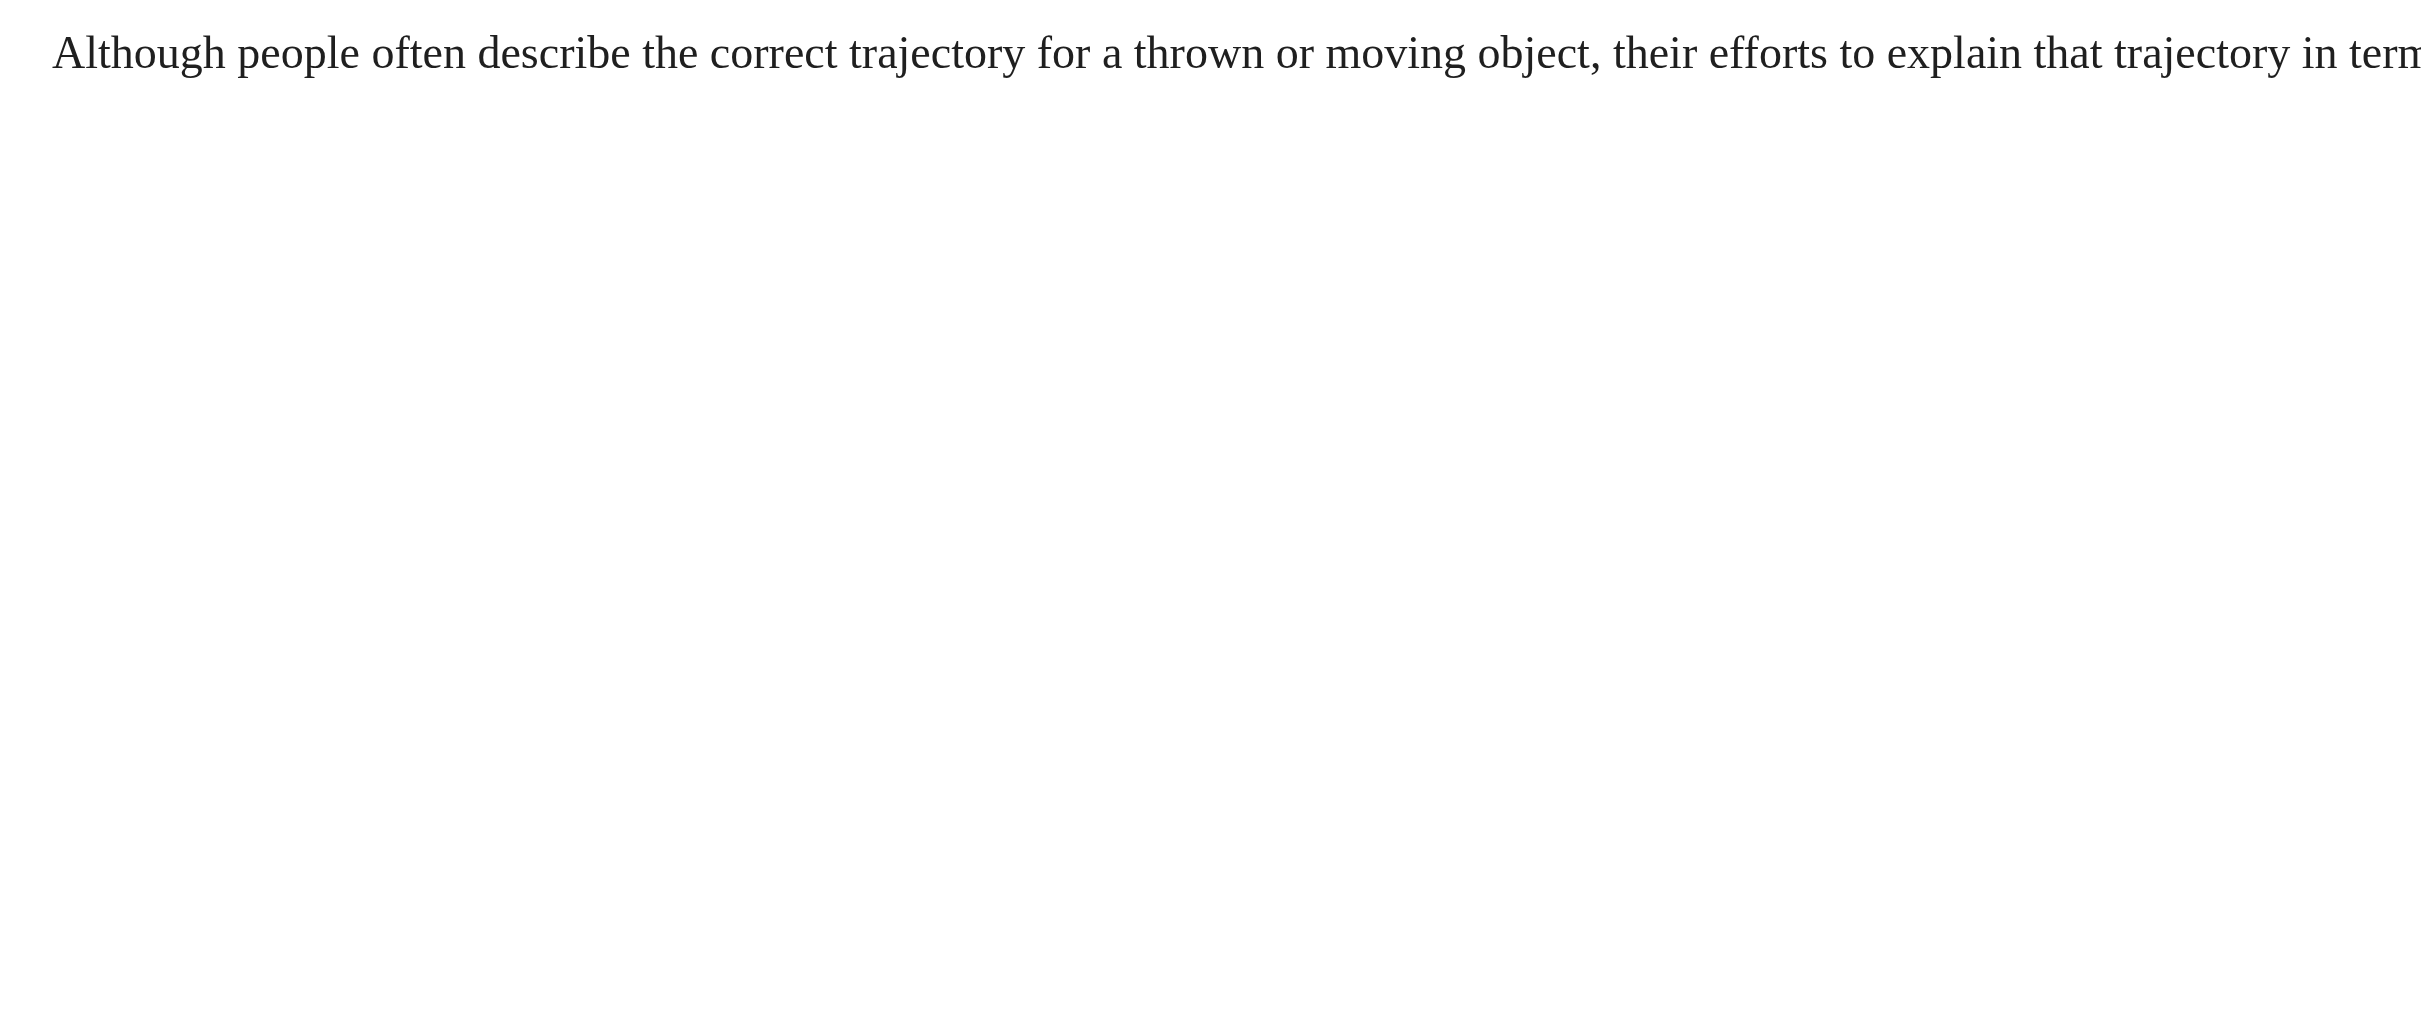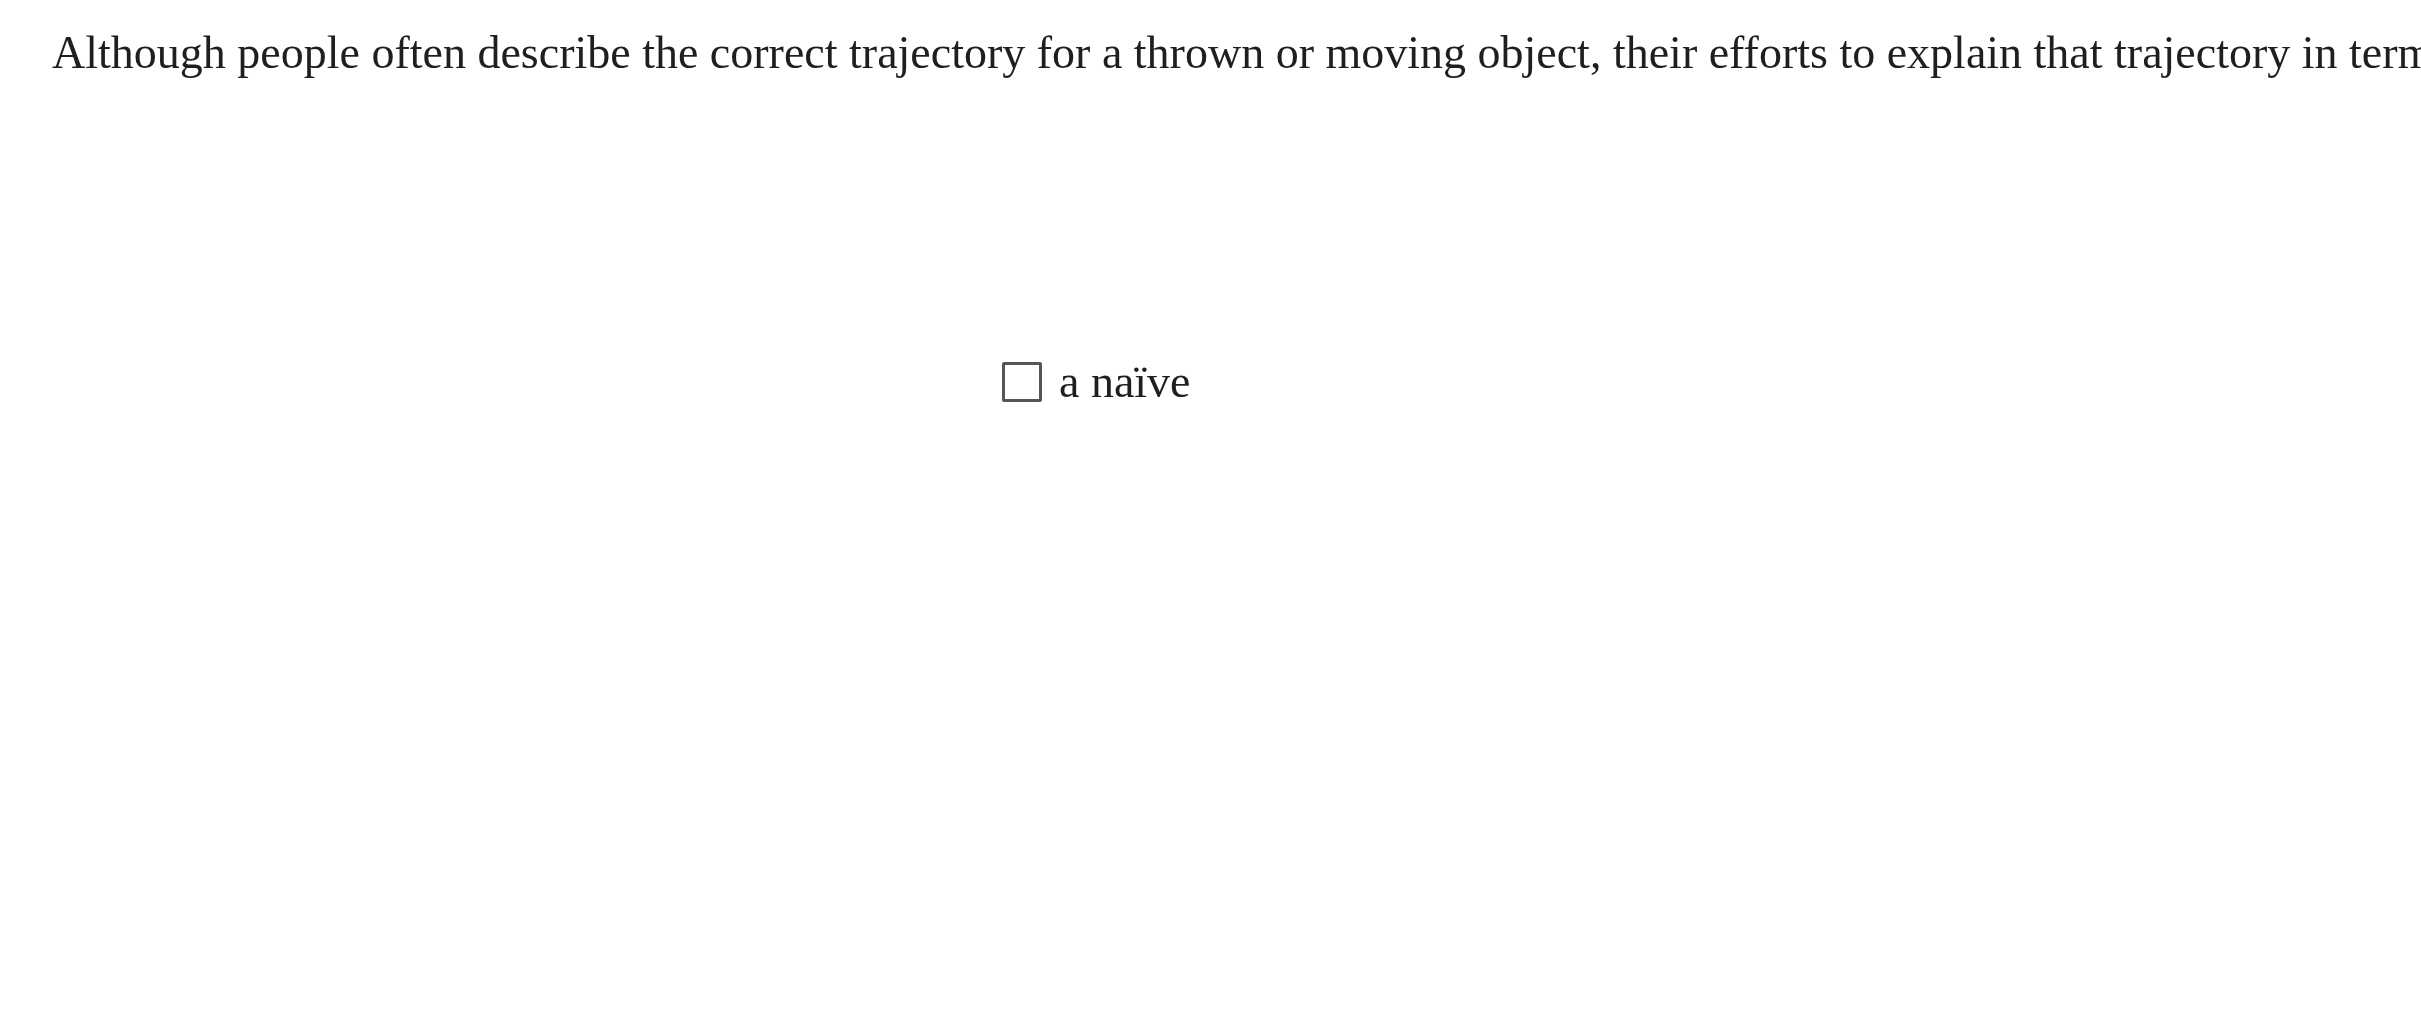--- a/index.html
+++ b/index.html
@@ -63,24 +63,20 @@
 <body>
 
 <div class="page">
 
   <div class="question">
     <span class="q-line">Although people often describe the correct trajectory for a thrown or moving object, their efforts to explain that trajectory in terms of</span>
   </div>
 
   <div class="options">
 
-    <div class="option-row">
-      <span class="checkbox"></span>
-      <span class="option-label">a naïve</span>
-    </div>
 
 
 
 
 
 
   </div>
 
 </div>
 

